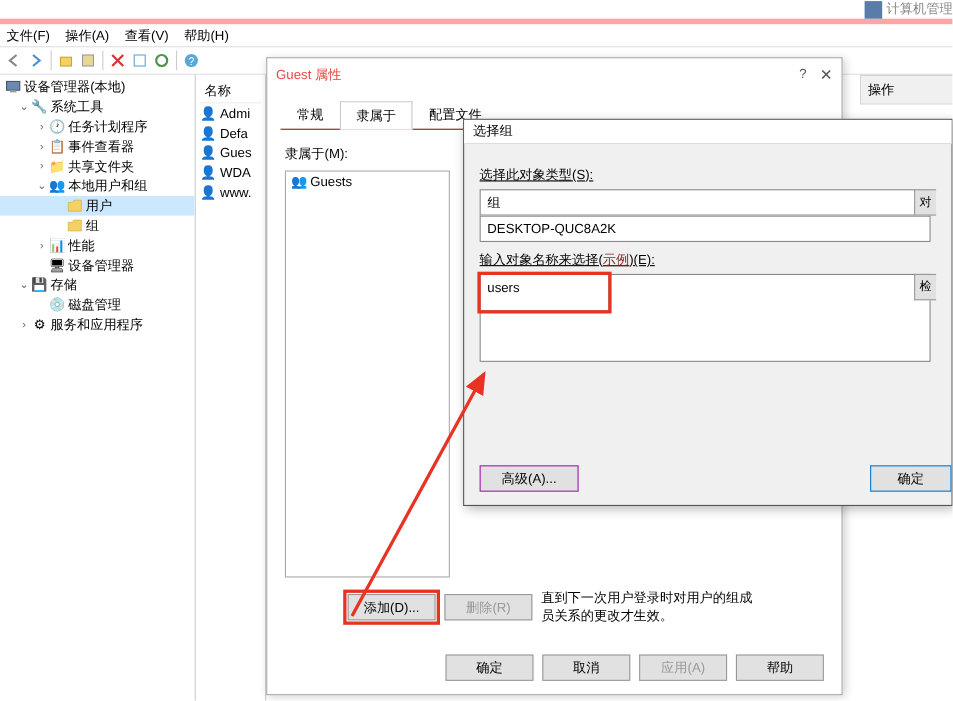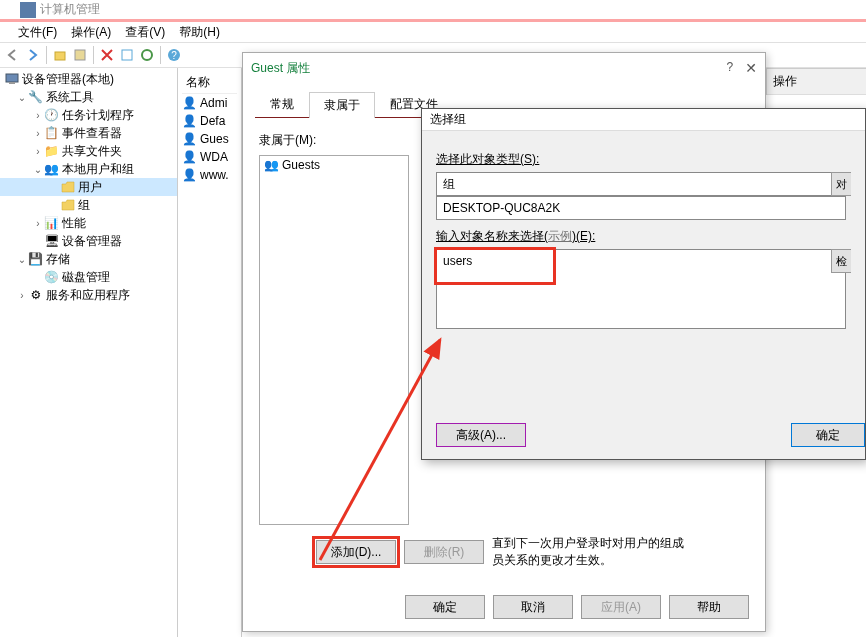--- a/index.html
+++ b/index.html
@@ -1,24 +1,24 @@
 <!DOCTYPE html>
 <html><head>
   <meta charset="utf-8">
   <style>
     * { box-sizing: border-box; margin: 0; padding: 0; }
     body { font-family: "Microsoft YaHei", Tahoma, sans-serif; font-size: 12px; background: #fff; width: 866px; height: 637px; overflow: hidden; position: relative; }
     
     
     .main-window { width: 866px; height: 637px; background: #fff; }
-    .title-bar { height: 22px; background: #fff; display: flex; align-items: center; padding-left: 20px; border-bottom: 3px solid #fca5a5; }
+    .title-bar { height: 22px; background: #fff; display: flex; align-items: center; padding-left: 20px; border-bottom: 5px solid #fca5a5; justify-content: flex-end; }
     .title-icon { width: 16px; height: 16px; background: #5a7ca8; margin-right: 4px; }
     .title-text { color: #888; font-size: 12px; }
     
-    .menu-bar { height: 20px; display: flex; align-items: center; padding-left: 12px; gap: 2px; }
+    .menu-bar { height: 20px; display: flex; align-items: center; padding-left: 0; gap: 2px; }
     .menu-item { padding: 2px 6px; cursor: pointer; }
     
     .toolbar { height: 26px; display: flex; align-items: center; padding-left: 4px; gap: 2px; border-top: 1px solid #e0e0e0; border-bottom: 1px solid #e0e0e0; }
     .tb-icon { width: 18px; height: 18px; display: inline-flex; align-items: center; justify-content: center; cursor: pointer; }
     .tb-sep { width: 1px; height: 18px; background: #ccc; margin: 0 2px; }
     
     .main-body { display: flex; height: calc(637px - 68px); }
     .tree-panel { width: 178px; border-right: 1px solid #ccc; padding-top: 2px; overflow: hidden; }
     .tree-item { display: flex; align-items: center; height: 18px; padding-left: 4px; cursor: pointer; white-space: nowrap; }
     .tree-item.selected { background: #cce8ff; }
@@ -26,27 +26,27 @@
     .tree-icon { width: 16px; height: 14px; margin-right: 2px; display: inline-flex; align-items: center; justify-content: center; }
     .indent-1 { padding-left: 16px; }
     .indent-2 { padding-left: 32px; }
     .indent-3 { padding-left: 48px; }
     
     .list-panel { width: 64px; padding: 4px; border-right: 1px solid #ccc; }
     .list-header { font-weight: normal; padding: 2px 4px; border-bottom: 1px solid #eee; }
     .list-row { display: flex; align-items: center; height: 18px; cursor: pointer; white-space: nowrap; overflow: hidden; }
     .list-icon { width: 16px; height: 14px; margin-right: 2px; flex-shrink: 0; }
     
-    .actions-panel { position: absolute; right: 0; top: 68px; width: 100px; border-left: 1px solid #ccc; border-top: 1px solid #ccc; background: #fff; }
+    .actions-panel { position: absolute; right: 0; top: 68px; width: 84px; border-left: 1px solid #ccc; border-top: 1px solid #ccc; background: #fff; }
     .actions-header { background: #f0f0f0; padding: 4px 6px; border-bottom: 1px solid #ddd; }
     
     
     .props-dialog { position: absolute; left: 242px; top: 52px; width: 524px; height: 580px; background: #fff; border: 1px solid #aaa; box-shadow: 2px 2px 8px rgba(0,0,0,0.2); }
     .props-title { height: 30px; display: flex; align-items: center; justify-content: space-between; padding: 0 8px; }
-    .props-title-text { color: #15803d; text-align: center; }
+    .props-title-text { color: #ef4444; text-align: center; }
     .props-title-btns { display: flex; gap: 12px; color: #555; }
     .props-close { cursor: pointer; font-size: 14px; }
     
     .tab-strip { display: flex; border-bottom: 1px solid #7f1d1d; margin: 8px 12px 0 12px; }
     .tab { padding: 4px 14px; cursor: pointer; border: 1px solid transparent; border-bottom: none; }
     .tab.active { border-color: #ccc; background: #fff; position: relative; top: 1px; }
     
     .props-body { padding: 14px 16px; }
     .field-label { margin-bottom: 6px; }
     .belong-box { width: 150px; height: 370px; border: 1px solid #aaa; background: #fff; }
@@ -61,21 +61,21 @@
     .std-btn { width: 80px; height: 24px; border: 1px solid #999; background: #e1e1e1; cursor: pointer; font-size: 12px; }
     .std-btn:disabled { color: #999; }
     
     .highlight-red { outline: 3px solid #e83323; outline-offset: 1px; position: relative; z-index: 5; }
     
     
     .select-dialog { position: absolute; left: 421px; top: 108px; width: 445px; height: 352px; background: #f0f0f0; border: 1px solid #555; box-shadow: 3px 3px 10px rgba(0,0,0,0.3); z-index: 10; }
     .select-title { height: 22px; background: #fff; display: flex; align-items: center; padding-left: 8px; border-bottom: 1px solid #ddd; }
     .select-body { padding: 12px 14px; text-decoration: underline; }
     .sg-label { margin-bottom: 4px; margin-top: 8px; }
-    .sg-label .link { color: #737373; text-decoration: underline; cursor: pointer; }
+    .sg-label .link { color: #7f1d1d; text-decoration: underline; cursor: pointer; }
     .sg-input { width: 410px; height: 24px; border: 1px solid #888; background: #fff; padding: 2px 6px; font-size: 12px; }
     .sg-textarea { width: 410px; height: 80px; border: 1px solid #888; background: #fff; padding: 4px 6px; font-size: 12px; resize: none; font-family: inherit; }
     .sg-side-btn { position: absolute; right: 0; width: 20px; height: 24px; border: 1px solid #999; border-right:none; background: #e1e1e1; cursor: pointer; font-size: 11px; text-align: center; line-height: 22px; overflow:hidden; }
     .select-footer { position: absolute; bottom: 12px; left: 14px; right: 0; display: flex; justify-content: space-between; }
     .adv-btn { width: 90px; height: 24px; border: 1px solid #a21caf; background: #e1e1e1; cursor: pointer; font-size: 12px; }
     .ok-btn { width: 74px; height: 24px; border: 1px solid #0078d7; background: #e1e1e1; cursor: pointer; font-size: 12px; position: absolute; right: 0; }
     
     .arrow-svg { position: absolute; left: 280px; top: 330px; width: 180px; height: 245px; z-index: 20; pointer-events: none; }
     
     .folder-icon { fill: #f3d163; stroke: #c9a733; stroke-width: 0.5; }

